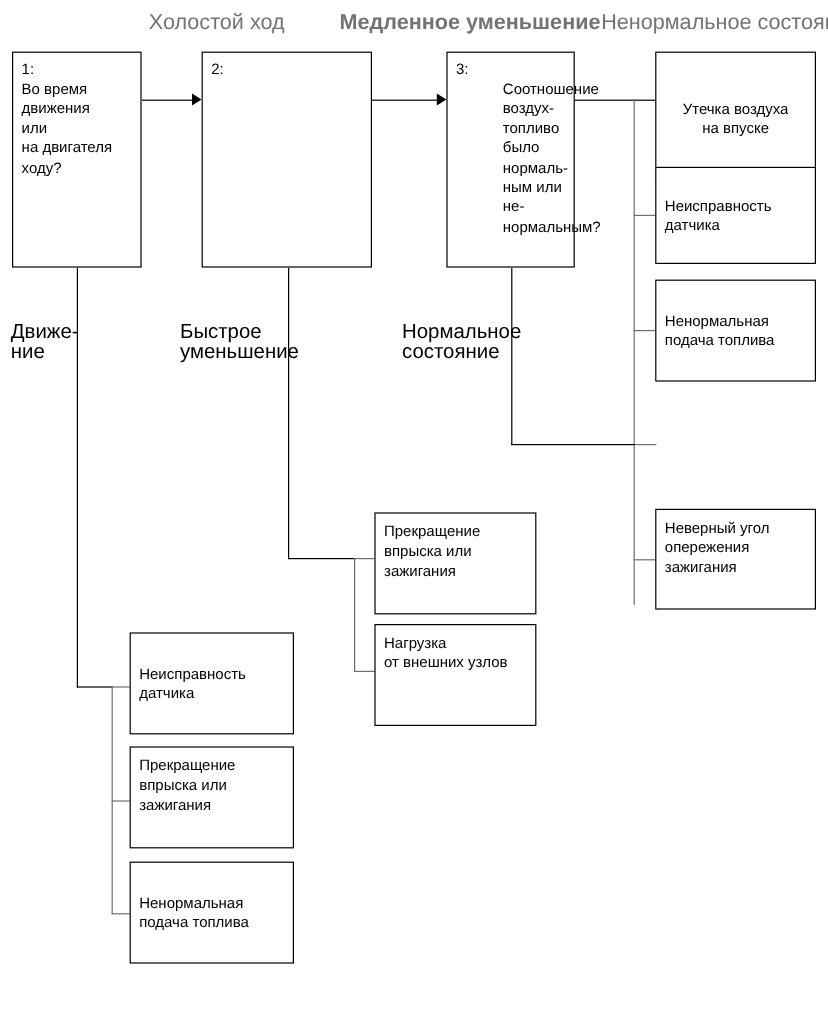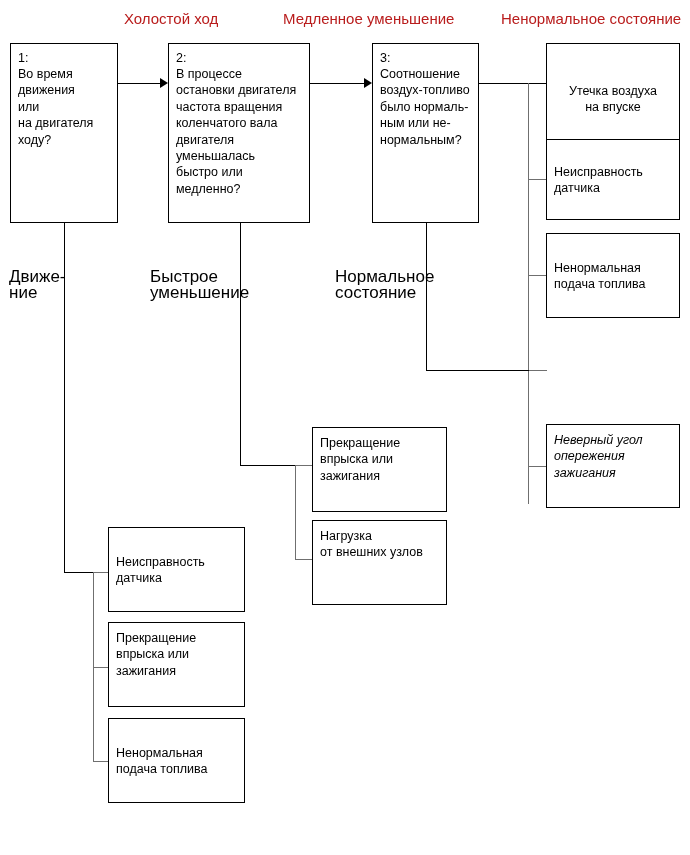--- a/index.html
+++ b/index.html
@@ -13,23 +13,23 @@
   }
   #canvas {
     position: relative;
     width: 690px;
     height: 855px;
     background: #ffffff;
     overflow: hidden;
   }
   .col-header {
     position: absolute;
-    font-size: 15px;
+    font-size: 18px;
     line-height: 15px;
-    color: #b91c1c;
+    color: #737373;
     white-space: nowrap;
   }
   .node {
     position: absolute;
     box-sizing: border-box;
     background: #ffffff;
     border: 1.6px solid #000000;
     font-size: 12.5px;
     line-height: 16.4px;
     color: #000;
@@ -69,21 +69,21 @@
     border-left: 8px solid #000000;
     z-index: 2;
   }
 </style>
 </head>
 <body>
 
 <div id="canvas">
 
   <div class="col-header" style="left:124px; top:11px;">Холостой ход</div>
-  <div class="col-header" style="left:283px; top:11px;">Медленное уменьшение</div>
+  <div class="col-header" style="left:283px; top:11px;font-weight:bold;">Медленное уменьшение</div>
   <div class="col-header" style="left:501px; top:11px;">Ненормальное состояние</div>
 
   <div class="ln h" style="left:118px; top:83px; width:44px;"></div>
   <div class="arrow" style="left:160px; top:78px;"></div>
 
   <div class="ln h" style="left:310px; top:83px; width:56px;"></div>
   <div class="arrow" style="left:364px; top:78px;"></div>
 
   <div class="ln h" style="left:479px; top:83px; width:68px;"></div>
   <div class="ln v grey" style="left:528px; top:83px; height:421px;"></div>
@@ -119,33 +119,25 @@
     <div class="txt">1:</div>
     <div class="txt" style="top:22px; white-space:pre-line;">Во время
 движения
 или
 на двигателя
 ходу?</div>
   </div>
 
   <div class="node q" style="left:168px; top:43px; width:142px; height:180px;">
     <div class="txt">2:</div>
-    <div class="txt" style="top:22px; white-space:pre-line;">В процессе
-остановки двигателя
-частота вращения
-коленчатого вала
-двигателя
-уменьшалась
-быстро или
-медленно?</div>
   </div>
 
   <div class="node q" style="left:372px; top:43px; width:107px; height:180px;">
     <div class="txt">3:</div>
-    <div class="txt" style="top:22px; white-space:pre-line;">Соотношение
+    <div class="txt" style="top:22px; white-space:pre-line;margin-left:39px;">Соотношение
 воздух-топливо
 было нормаль-
 ным или не-
 нормальным?</div>
   </div>
 
   <div class="node leaf-mid" style="left:546px; top:43px; width:134px; height:111px;">
     <div class="txt" style="white-space:pre-line; text-align:center; left:0; right:0;">Утечка воздуха
 на впуске</div>
   </div>
@@ -155,21 +147,21 @@
 датчика</div>
   </div>
 
   <div class="node leaf-mid" style="left:546px; top:233px; width:134px; height:85px;">
     <div class="txt" style="white-space:pre-line;">Ненормальная
 подача топлива</div>
   </div>
 
 
   <div class="node leaf" style="left:546px; top:424px; width:134px; height:84px;">
-    <div class="txt" style="white-space:pre-line;font-style:italic;">Неверный угол
+    <div class="txt" style="white-space:pre-line;">Неверный угол
 опережения
 зажигания</div>
   </div>
 
   <div class="node leaf" style="left:312px; top:427px; width:135px; height:85px;">
     <div class="txt" style="white-space:pre-line;">Прекращение
 впрыска или
 зажигания</div>
   </div>
 

